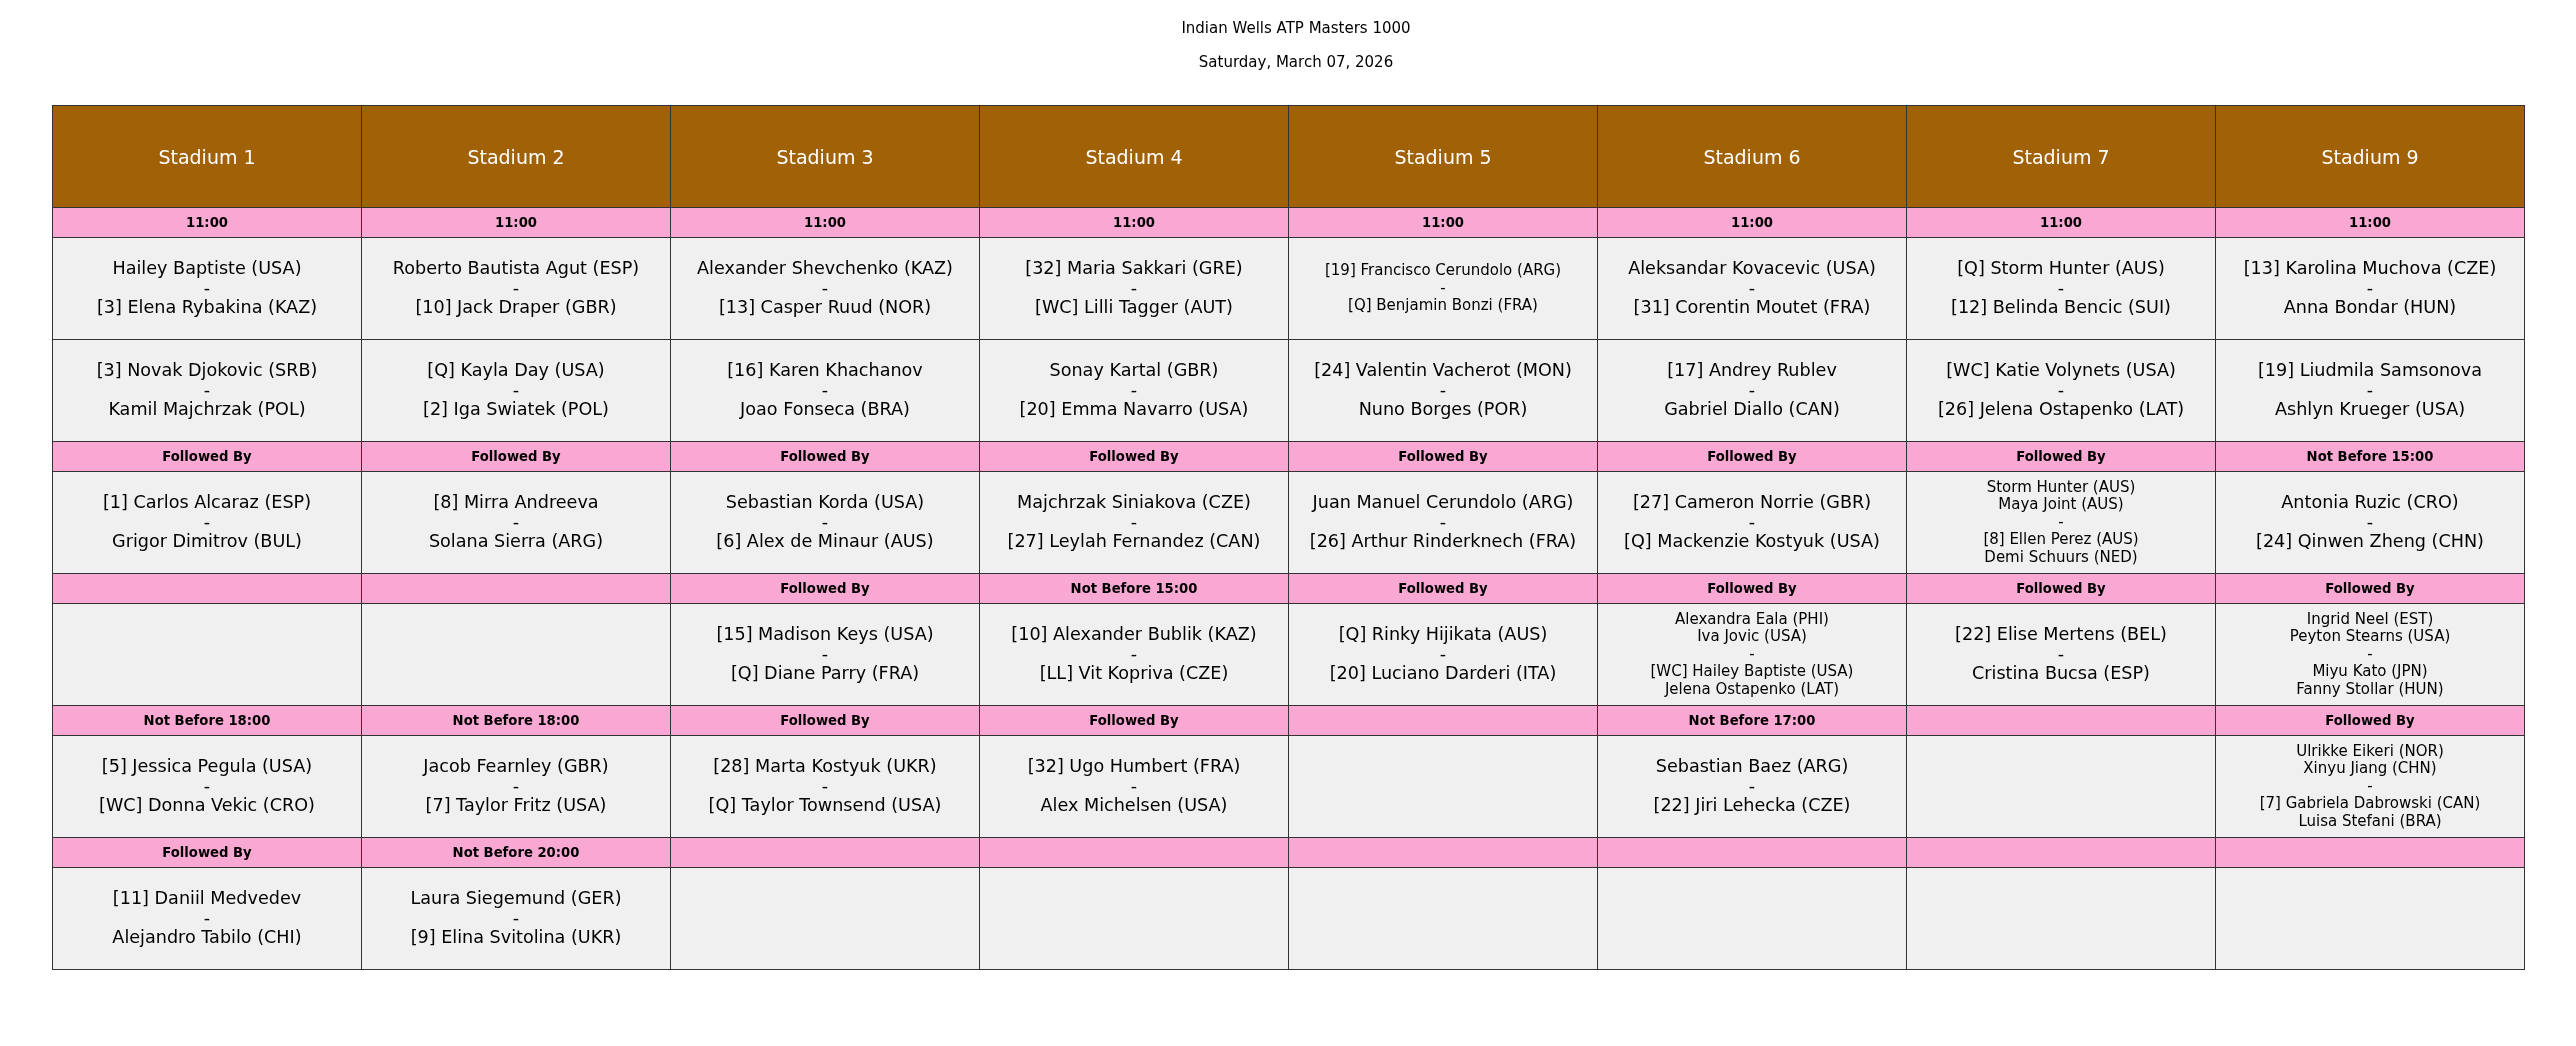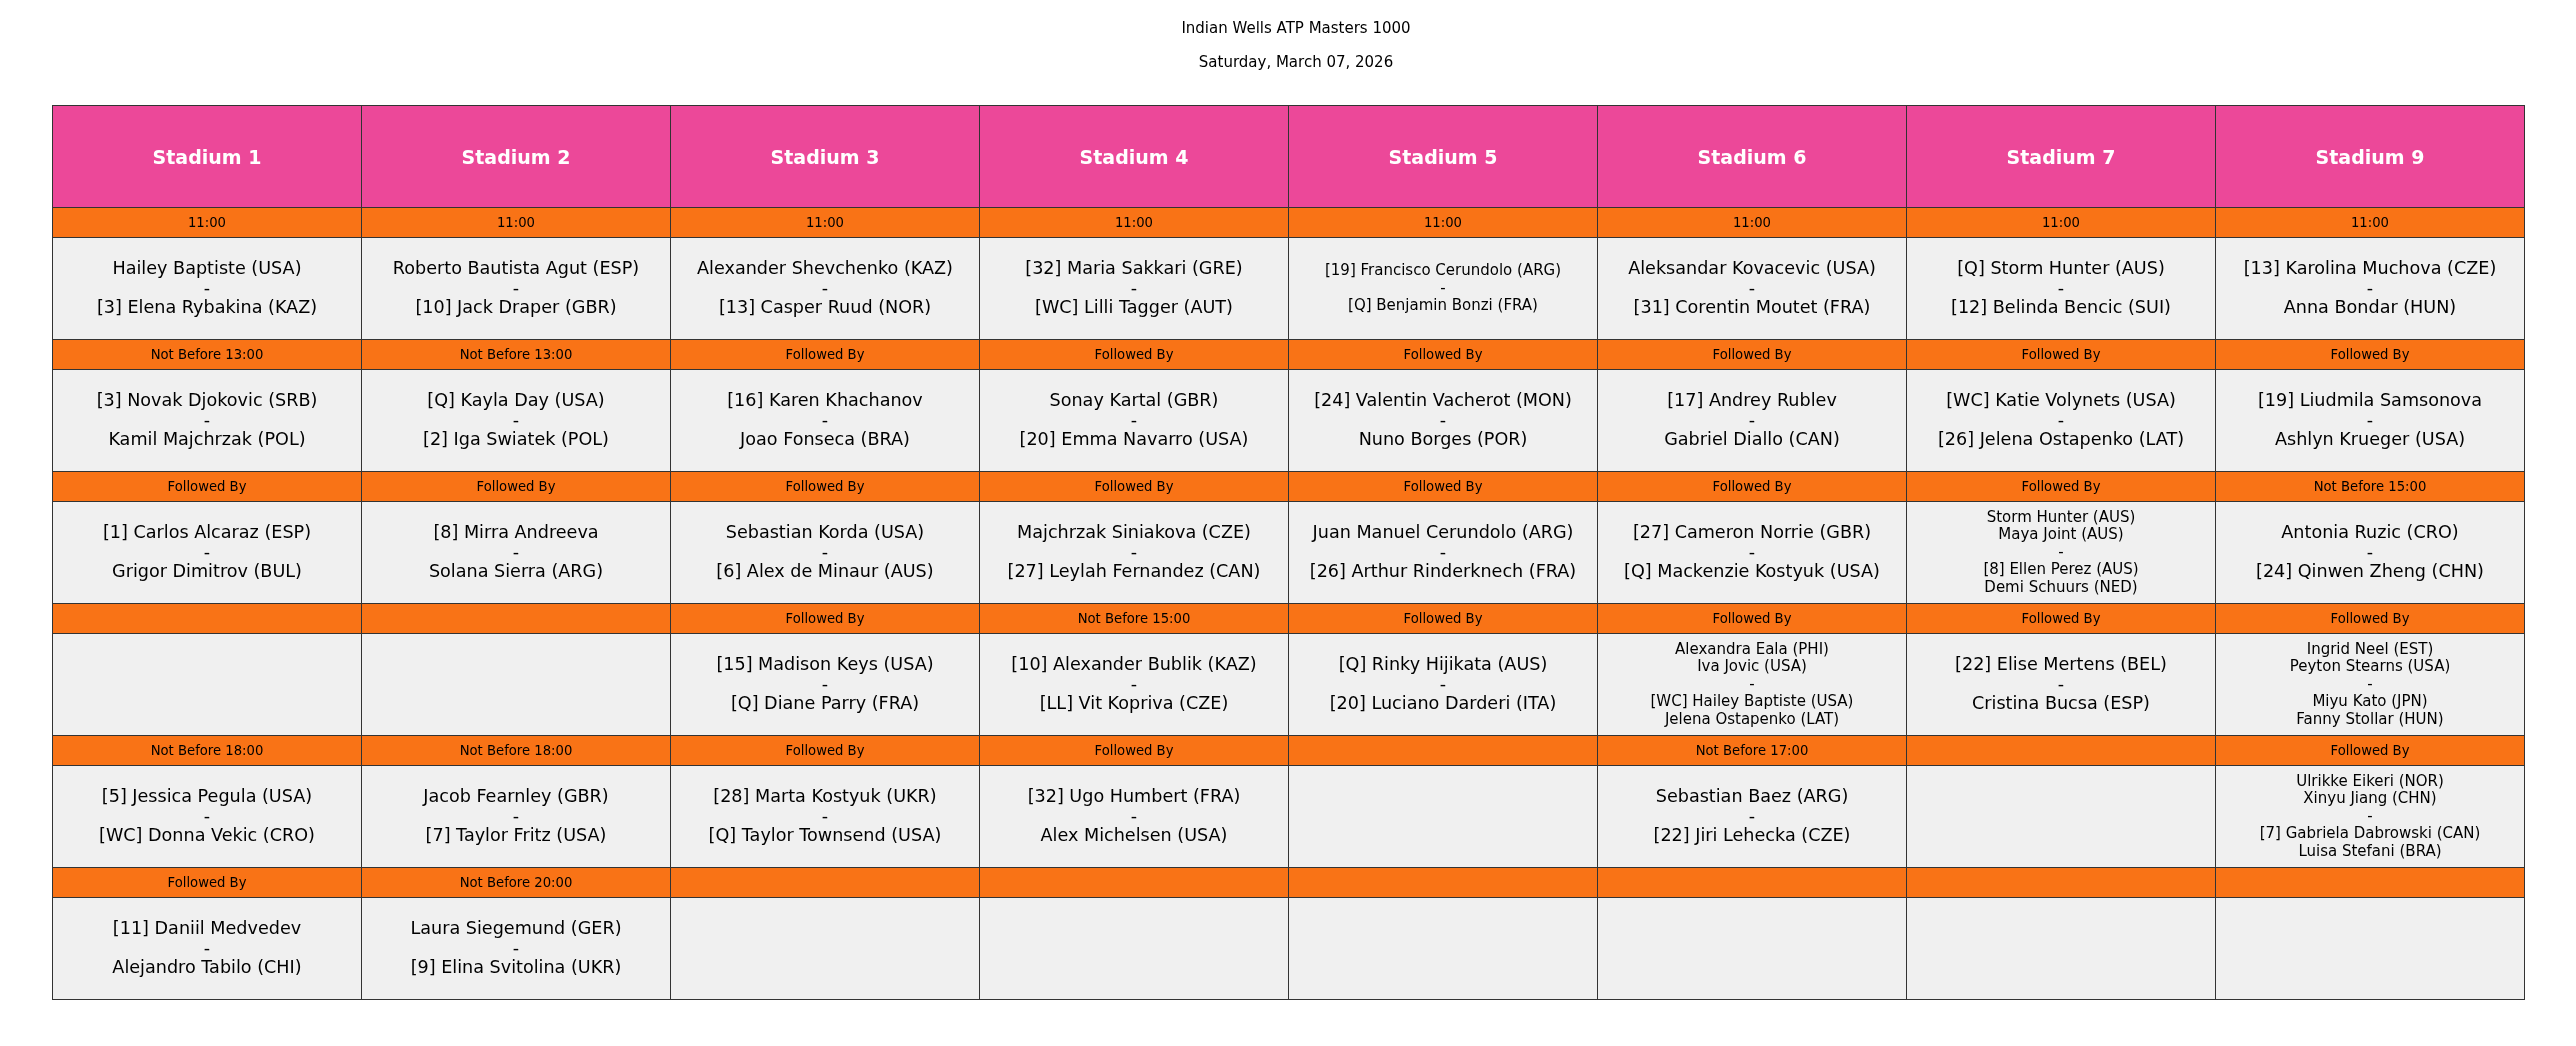--- a/index.html
+++ b/index.html
@@ -2,22 +2,22 @@
 <html style="font-size:10px"><head>
 <meta charset="utf-8">
 <style>
   html, body { margin: 0; padding: 0; background: #ffffff; }
   body { width: 2576px; height: 1047px; position: relative; font-family: "DejaVu Sans", sans-serif; color: #000; overflow: hidden; }
   .title { position: absolute; left: 8px; width: 2576px; text-align: center; font-size: 15px; }
   .t1 { top: 19px; }
   .t2 { top: 53px; }
   table.grid { position: absolute; left: 52px; top: 105px; width: 2473px; border-collapse: collapse; table-layout: fixed; }
   table.grid td, table.grid th { border: 1.3px solid #333; text-align: center; vertical-align: middle; padding: 0; }
-  th.court { background: #ec4899; color: #fff; font-weight: bold; font-size: 19px; height: 101px; border-color: #222; }
-  td.label { background: #f97316; font-size: 13.2px; height: 29px; }
+  th.court { background: #a16207; color: #fff; font-weight: normal; font-size: 19px; height: 101px; border-color: #222; }
+  td.label { background: #f9a8d4; font-size: 13.2px; height: 29px; font-weight: bold; }
   td.match { background: #f0f0f0; height: 101px; font-size: 17.6px; line-height: 19.5px; }
   td.match.small { font-size: 15px; line-height: 17.6px; }
   td.match .sep { display: block; }
   td.match .line { display: block; }
 </style>
 </head>
 <body>
 
 <div class="title t1">Indian Wells ATP Masters 1000</div>
 <div class="title t2">Saturday, March 07, 2026</div>
@@ -82,30 +82,20 @@
           <span class="sep">-</span>
           <span class="line">[12] Belinda Bencic (SUI)</span>
         </td>
         <td class="match">
           <span class="line">[13] Karolina Muchova (CZE)</span>
           <span class="sep">-</span>
           <span class="line">Anna Bondar (HUN)</span>
         </td>
       </tr>
       <tr>
-        <td class="label">Not Before 13:00</td>
-        <td class="label">Not Before 13:00</td>
-        <td class="label">Followed By</td>
-        <td class="label">Followed By</td>
-        <td class="label">Followed By</td>
-        <td class="label">Followed By</td>
-        <td class="label">Followed By</td>
-        <td class="label">Followed By</td>
-      </tr>
-      <tr>
         <td class="match">
           <span class="line">[3] Novak Djokovic (SRB)</span>
           <span class="sep">-</span>
           <span class="line">Kamil Majchrzak (POL)</span>
         </td>
         <td class="match">
           <span class="line">[Q] Kayla Day (USA)</span>
           <span class="sep">-</span>
           <span class="line">[2] Iga Swiatek (POL)</span>
         </td>

